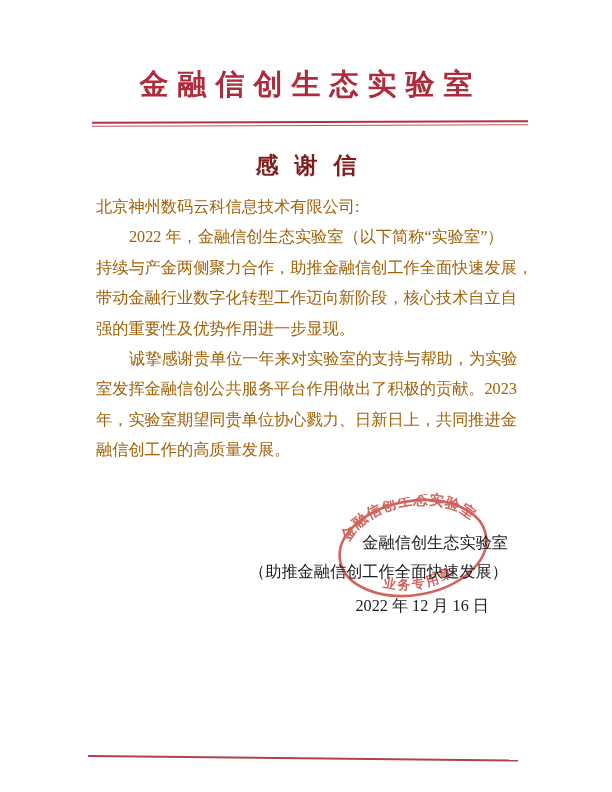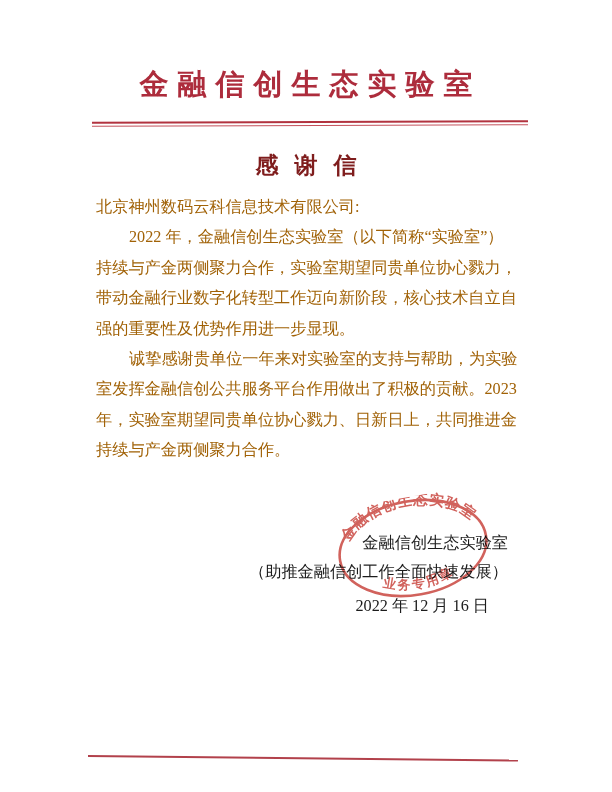--- a/index.html
+++ b/index.html
@@ -122,27 +122,27 @@
 
   <div class="letterhead-title">金融信创生态实验室</div>
 
   <div class="letterhead-rule"></div>
 
   <div class="letter-title">感谢信</div>
 
   <div class="letter-body">
     <div class="body-line">北京神州数码云科信息技术有限公司:</div>
     <div class="body-line indent">2022 年，金融信创生态实验室（以下简称“实验室”）</div>
-    <div class="body-line">持续与产金两侧聚力合作，实验室期望同贵单位协心戮力，</div>
+    <div class="body-line">持续与产金两侧聚力合作，助推金融信创工作全面快速发展，</div>
     <div class="body-line">带动金融行业数字化转型工作迈向新阶段，核心技术自立自</div>
     <div class="body-line">强的重要性及优势作用进一步显现。</div>
     <div class="body-line indent">诚挚感谢贵单位一年来对实验室的支持与帮助，为实验</div>
     <div class="body-line">室发挥金融信创公共服务平台作用做出了积极的贡献。2023</div>
     <div class="body-line">年，实验室期望同贵单位协心戮力、日新日上，共同推进金</div>
-    <div class="body-line">持续与产金两侧聚力合作。</div>
+    <div class="body-line">融信创工作的高质量发展。</div>
   </div>
 
   <div class="signature">
     <div class="sig-line">金融信创生态实验室</div>
     <div class="sig-line">（助推金融信创工作全面快速发展）</div>
     <div class="sig-date">2022 年 12 月 16 日</div>
   </div>
 
   <svg class="seal" viewBox="0 0 156 102" aria-hidden="true">
     <ellipse class="ring" cx="78" cy="51" rx="74" ry="47"></ellipse>

